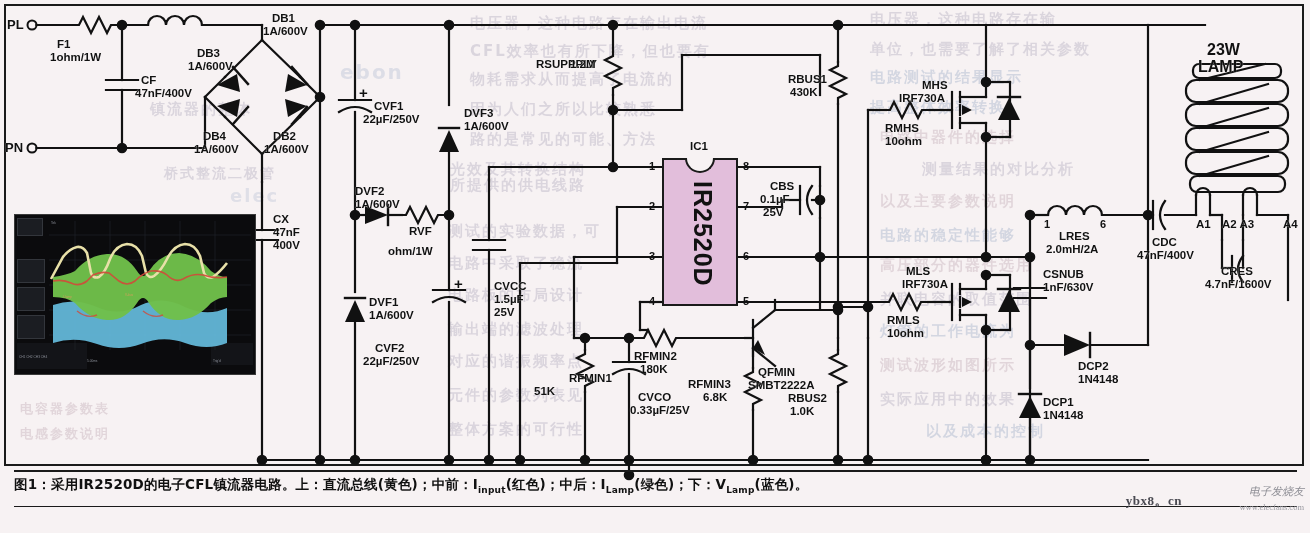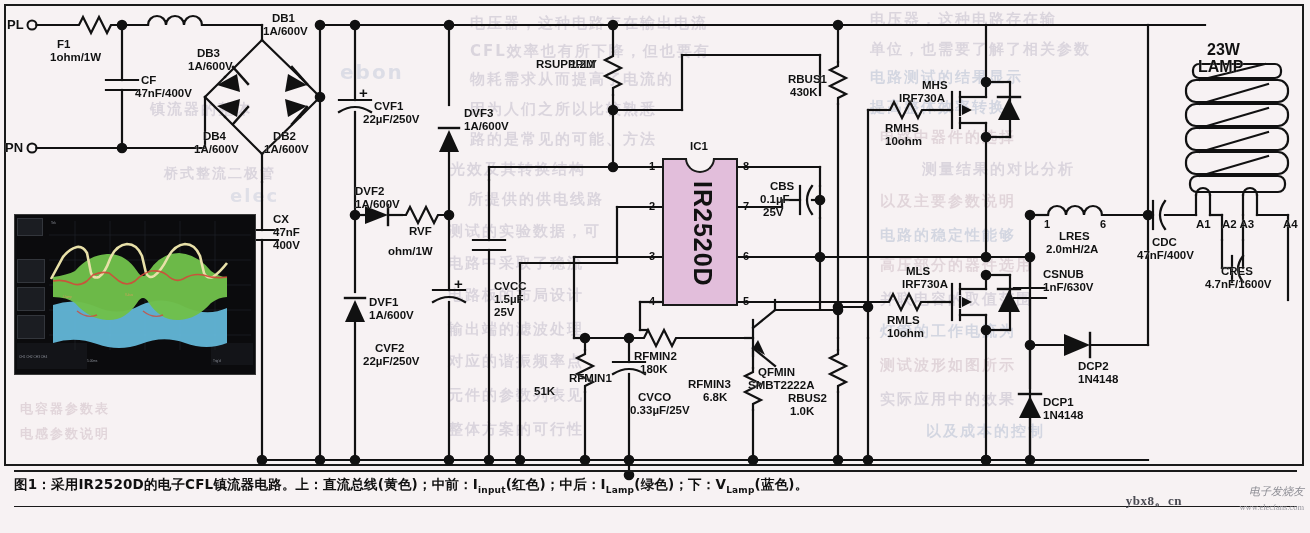--- a/index.html
+++ b/index.html
@@ -91,21 +91,21 @@
   <div class="bgtext" style="left:470px;top:42px;font-size:15px;">CFL效率也有所下降，但也要有</div>
   <div class="bgtext" style="left:870px;top:40px;font-size:15px;">单位，也需要了解了相关参数</div>
   <div class="bgtext" style="left:470px;top:70px;font-size:15px;">物耗需求从而提高了电流的</div>
   <div class="bgtext b" style="left:870px;top:68px;font-size:15px;">电路测试的结果显示</div>
   <div class="bgtext" style="left:470px;top:100px;font-size:15px;">因为人们之所以比较熟悉</div>
   <div class="bgtext b" style="left:870px;top:98px;font-size:15px;">提高整体效率转换</div>
   <div class="bgtext" style="left:470px;top:130px;font-size:15px;">路的是常见的可能、方法</div>
   <div class="bgtext p" style="left:880px;top:128px;font-size:15px;">电路中器件的选择</div>
   <div class="bgtext" style="left:450px;top:160px;font-size:15px;">光效及其转换结构</div>
   <div class="bgtext" style="left:880px;top:160px;font-size:15px;margin-left:42px;">测量结果的对比分析</div>
-  <div class="bgtext" style="left:450px;top:190px;font-size:15px;padding-left:18px;">所提供的供电线路</div>
+  <div class="bgtext" style="left:450px;top:176px;font-size:15px;">所提供的供电线路</div>
   <div class="bgtext p" style="left:880px;top:192px;font-size:15px;">以及主要参数说明</div>
   <div class="bgtext" style="left:448px;top:222px;font-size:15px;">测试的实验数据，可</div>
   <div class="bgtext b" style="left:880px;top:226px;font-size:15px;">电路的稳定性能够</div>
   <div class="bgtext" style="left:448px;top:254px;font-size:15px;">电路中采取了稳流</div>
   <div class="bgtext p" style="left:880px;top:256px;font-size:15px;">高压部分的器件选用</div>
   <div class="bgtext" style="left:448px;top:286px;font-size:15px;">电路板的布局设计</div>
   <div class="bgtext" style="left:880px;top:290px;font-size:15px;">并联电容的取值范围</div>
   <div class="bgtext" style="left:448px;top:320px;font-size:15px;">输出端的滤波处理</div>
   <div class="bgtext b" style="left:880px;top:322px;font-size:15px;">灯管的工作电流为</div>
   <div class="bgtext" style="left:448px;top:352px;font-size:15px;">对应的谐振频率点</div>

